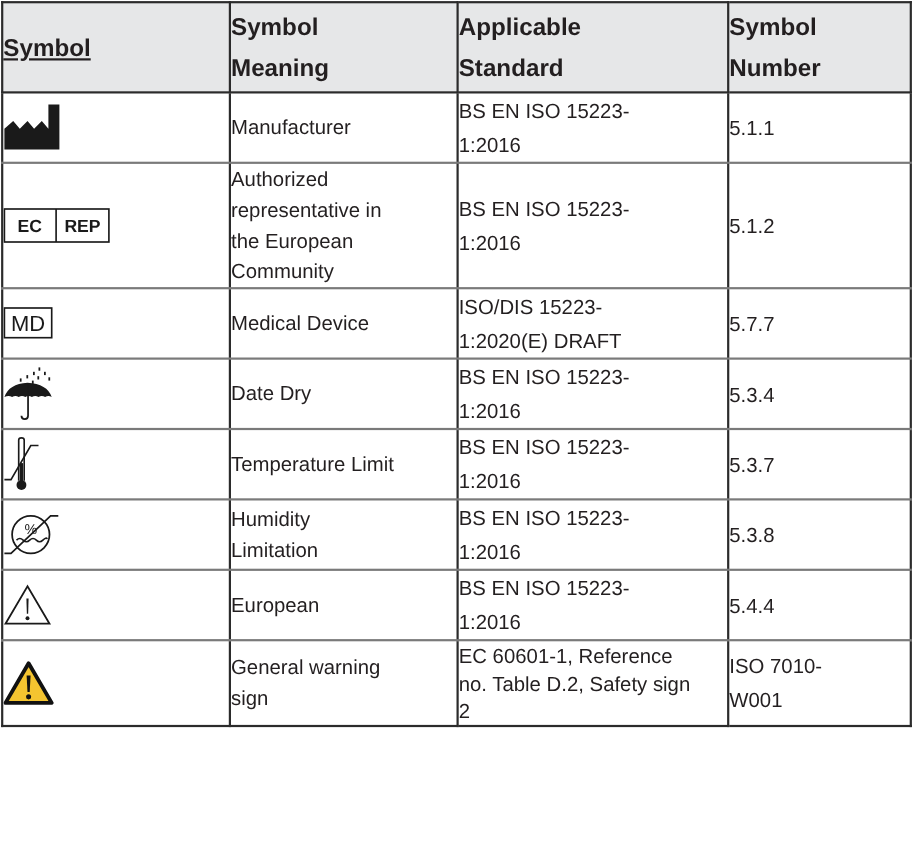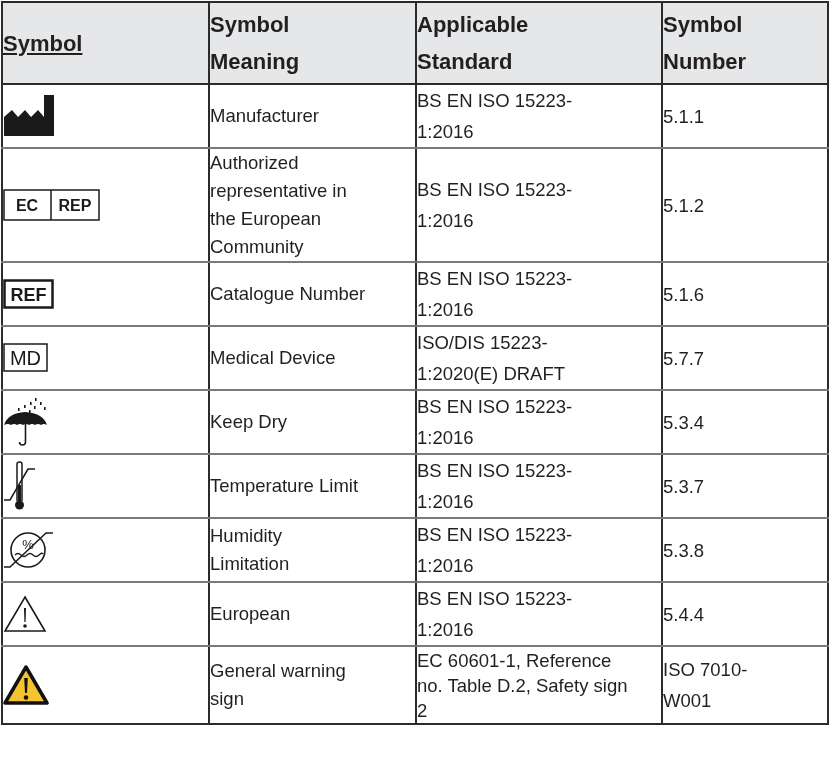--- a/index.html
+++ b/index.html
@@ -86,33 +86,20 @@
       <td class="txt">
           <div style="width:160px">Authorized representative in the European Community</div>
         </td>
       <td class="std">
           <div style="width:170px">BS EN ISO 15223-1:2016</div>
         </td>
       <td class="num">5.1.2</td>
     </tr>
 
 
-    <tr style="height:63px">
-      <td class="sym">
-        <svg class="icon" width="52" height="30" viewBox="0 0 52 30">
-          <rect x="1.5" y="1.5" width="48" height="27" fill="#fff" stroke="#1a1a1a" stroke-width="2.5"></rect>
-          <text x="25.5" y="22" text-anchor="middle" font-family="Liberation Sans, sans-serif" font-weight="bold" font-size="18" fill="#1a1a1a">REF</text>
-        </svg>
-      </td>
-      <td class="txt">Catalogue Number</td>
-      <td class="std">
-          <div style="width:170px">BS EN ISO 15223-1:2016</div>
-        </td>
-      <td class="num">5.1.6</td>
-    </tr>
 
     <tr style="height:63px">
       <td class="sym">
         <svg class="icon" width="46" height="30" viewBox="0 0 46 30">
           <rect x="1" y="1" width="43" height="27" fill="#fff" stroke="#1a1a1a" stroke-width="1.5"></rect>
           <text x="22.5" y="22" text-anchor="middle" font-family="Liberation Sans, sans-serif" font-size="20" fill="#1a1a1a">MD</text>
         </svg>
       </td>
       <td class="txt">Medical Device</td>
       <td class="std tight">
@@ -131,21 +118,21 @@
             <rect x="21" y="8" width="1.6" height="3"></rect>
             <rect x="31" y="9" width="1.6" height="3"></rect>
             <rect x="41" y="10" width="1.6" height="3"></rect>
             <rect x="15" y="11" width="1.6" height="3"></rect>
             <rect x="26" y="13" width="1.6" height="3"></rect>
           </g>
           <path d="M1 28 Q5 16 22 15 Q40 16 44 28 Q41 26 38 28 Q35 26 32 28 Q29 26 26 28 Q23 26 20 28 Q17 26 14 28 Q11 26 8 28 Q5 26 1 28 Z" fill="#1a1a1a"></path>
           <path d="M22.5 16 L22.5 45 Q22.5 48 19.5 48 Q16.5 48 16.5 45" fill="none" stroke="#1a1a1a" stroke-width="1.6"></path>
         </svg>
       </td>
-      <td class="txt">Keep Dry</td>
+      <td class="txt">Date Dry</td>
       <td class="std">
           <div style="width:170px">BS EN ISO 15223-1:2016</div>
         </td>
       <td class="num">5.3.4</td>
     </tr>
 
     <tr style="height:64px">
       <td class="sym">
         <svg class="icon" width="34" height="50" viewBox="0 0 34 50">
           <path d="M14 40 L14 3 Q14 1 16.5 1 Q19 1 19 3 L19 40" fill="none" stroke="#1a1a1a" stroke-width="1.5"></path>

